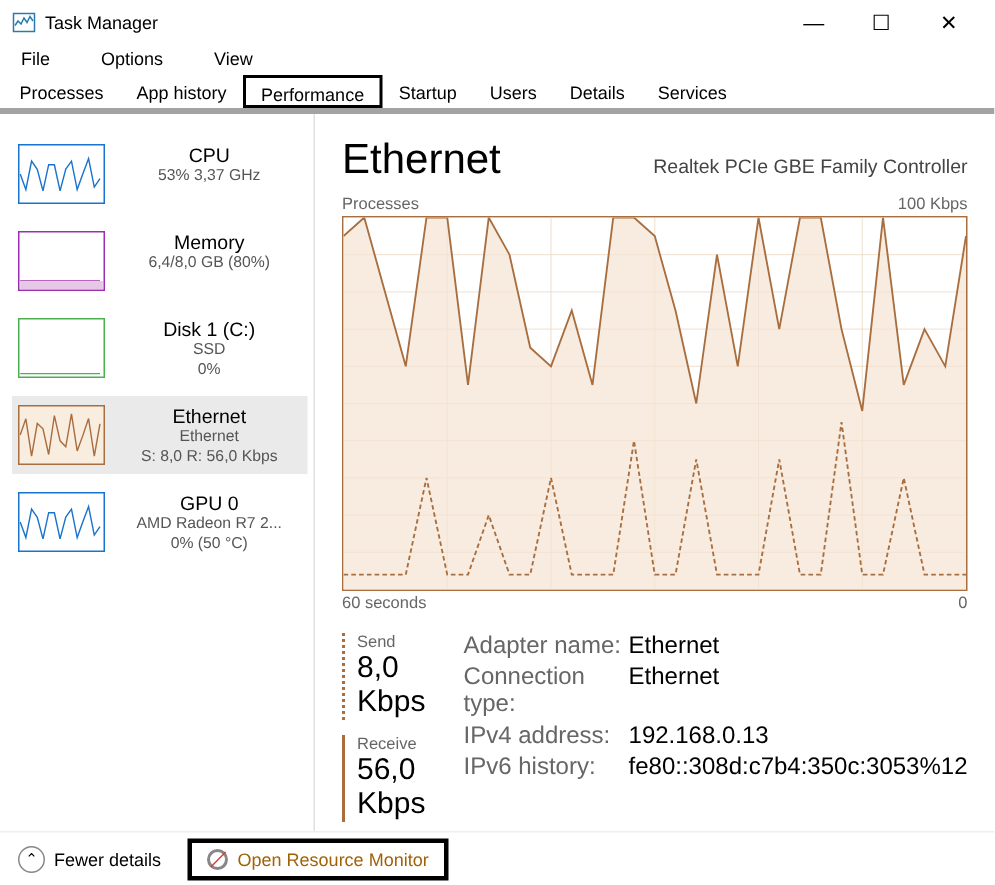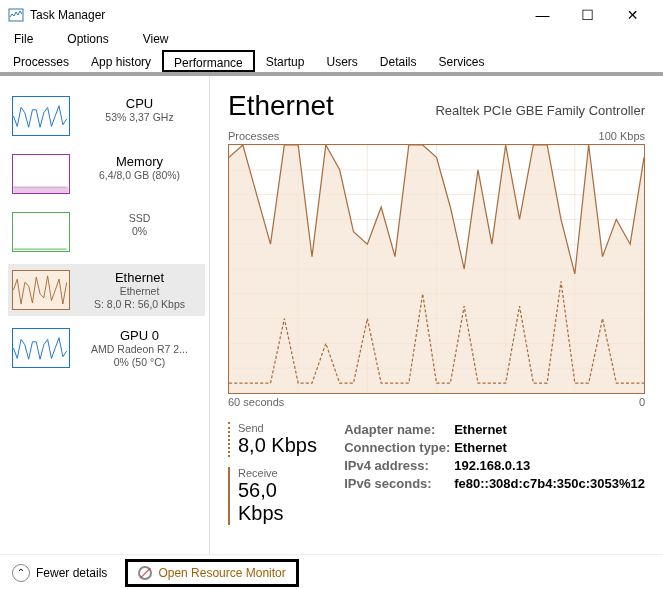--- a/index.html
+++ b/index.html
@@ -33,21 +33,21 @@
     .main-subtitle { font-size: 13px; color: #444; }
     .chart-label { display: flex; justify-content: space-between; font-size: 11px; color: #666; margin-bottom: 2px; }
     .chart { width: 100%; height: 250px; border: 1px solid #a96e3f; position: relative; background: #fff; }
     .chart-bottom { display: flex; justify-content: space-between; font-size: 11px; color: #666; margin-top: 2px; }
     
     .stats { display: flex; margin-top: 14px; gap: 20px; }
     .stat-col { }
     .stat-block { padding-left: 8px; border-left: 2px dotted #a96e3f; margin-bottom: 10px; }
     .stat-label { font-size: 11px; color: #666; }
     .stat-val { font-size: 20px; }
-    .detail-row { display: flex; margin-bottom: 3px; font-size: 13px; font-weight: bold; }
+    .detail-row { display: flex; margin-bottom: 3px; font-size: 16px; }
     .detail-key { width: 110px; color: #666; }
     .detail-val { color: #000; }
     
     .footer { height: 36px; display: flex; align-items: center; padding: 0 12px; gap: 18px; border-top: 1px solid #eee; }
     .fewer { display: flex; align-items: center; gap: 6px; cursor: pointer; font-size: 12px; }
     .chevron-circle { width: 18px; height: 18px; border: 1px solid #888; border-radius: 50%; display: flex; align-items: center; justify-content: center; font-size: 10px; }
     .resmon-box { border: 3px solid #000; padding: 4px 10px; display: flex; align-items: center; gap: 6px; }
     .resmon-icon { width: 14px; height: 14px; border: 2px solid #888; border-radius: 50%; position: relative; }
     .resmon-icon::after { content: ''; position: absolute; width: 1px; height: 14px; background: #c44; left: 50%; top: -2px; transform: rotate(45deg); }
     .resmon-link { color: #a16207; cursor: pointer; font-size: 12px; }
@@ -103,20 +103,21 @@
         <div class="side-info">
           <div class="side-title">Memory</div>
           <div class="side-sub" style="white-space: pre-line;">6,4/8,0 GB (80%)</div>
         </div>
       </div>
       <div class="side-item">
         <div class="side-thumb" style="border-color: rgb(76, 175, 80);"><svg width="100%" height="100%" viewBox="0 0 58 40">
             <polyline points="0,38 4,38 8,38 12,38 16,38 20,38 24,38 28,38 32,38 36,38 40,38 44,38 48,38 52,38 56,38 " fill="none" stroke="#4caf50" stroke-width="1"></polyline>
           </svg></div>
         <div class="side-info">
+          <div class="side-title">Disk 1 (C:)</div>
           <div class="side-sub" style="white-space: pre-line;">SSD
 0%</div>
         </div>
       </div>
       <div class="side-item selected">
         <div class="side-thumb" style="border-color: rgb(169, 110, 63); background: rgb(249, 237, 224);"><svg width="100%" height="100%" viewBox="0 0 58 40">
             <polyline points="0,20 4,8.647962570381077 8,34.84037369935073 12,11.951406229993475 16,15.681450250024021 20,33.69417876091441 24,6.416324569900642 28,24.063586824618035 32,28.27140021862536 36,5.123317198353263 40,31.176697407190233 44,20.265528876581204 48,8.476180080144998 52,34.79941388060728 56,12.176734968696323 " fill="none" stroke="#a96e3f" stroke-width="1"></polyline>
           </svg></div>
         <div class="side-info">
           <div class="side-title">Ethernet</div>
@@ -190,21 +191,21 @@
           </div>
           <div class="detail-row">
             <div class="detail-key">Connection type:</div>
             <div class="detail-val">Ethernet</div>
           </div>
           <div class="detail-row">
             <div class="detail-key">IPv4 address:</div>
             <div class="detail-val">192.168.0.13</div>
           </div>
           <div class="detail-row">
-            <div class="detail-key">IPv6 seconds:</div>
+            <div class="detail-key">IPv6 history:</div>
             <div class="detail-val">fe80::308d:c7b4:350c:3053%12</div>
           </div>
         </div>
     </div>
   </div>
 </div>
 
 <div class="footer">
   <div class="fewer">
     <span class="chevron-circle">⌃</span>

